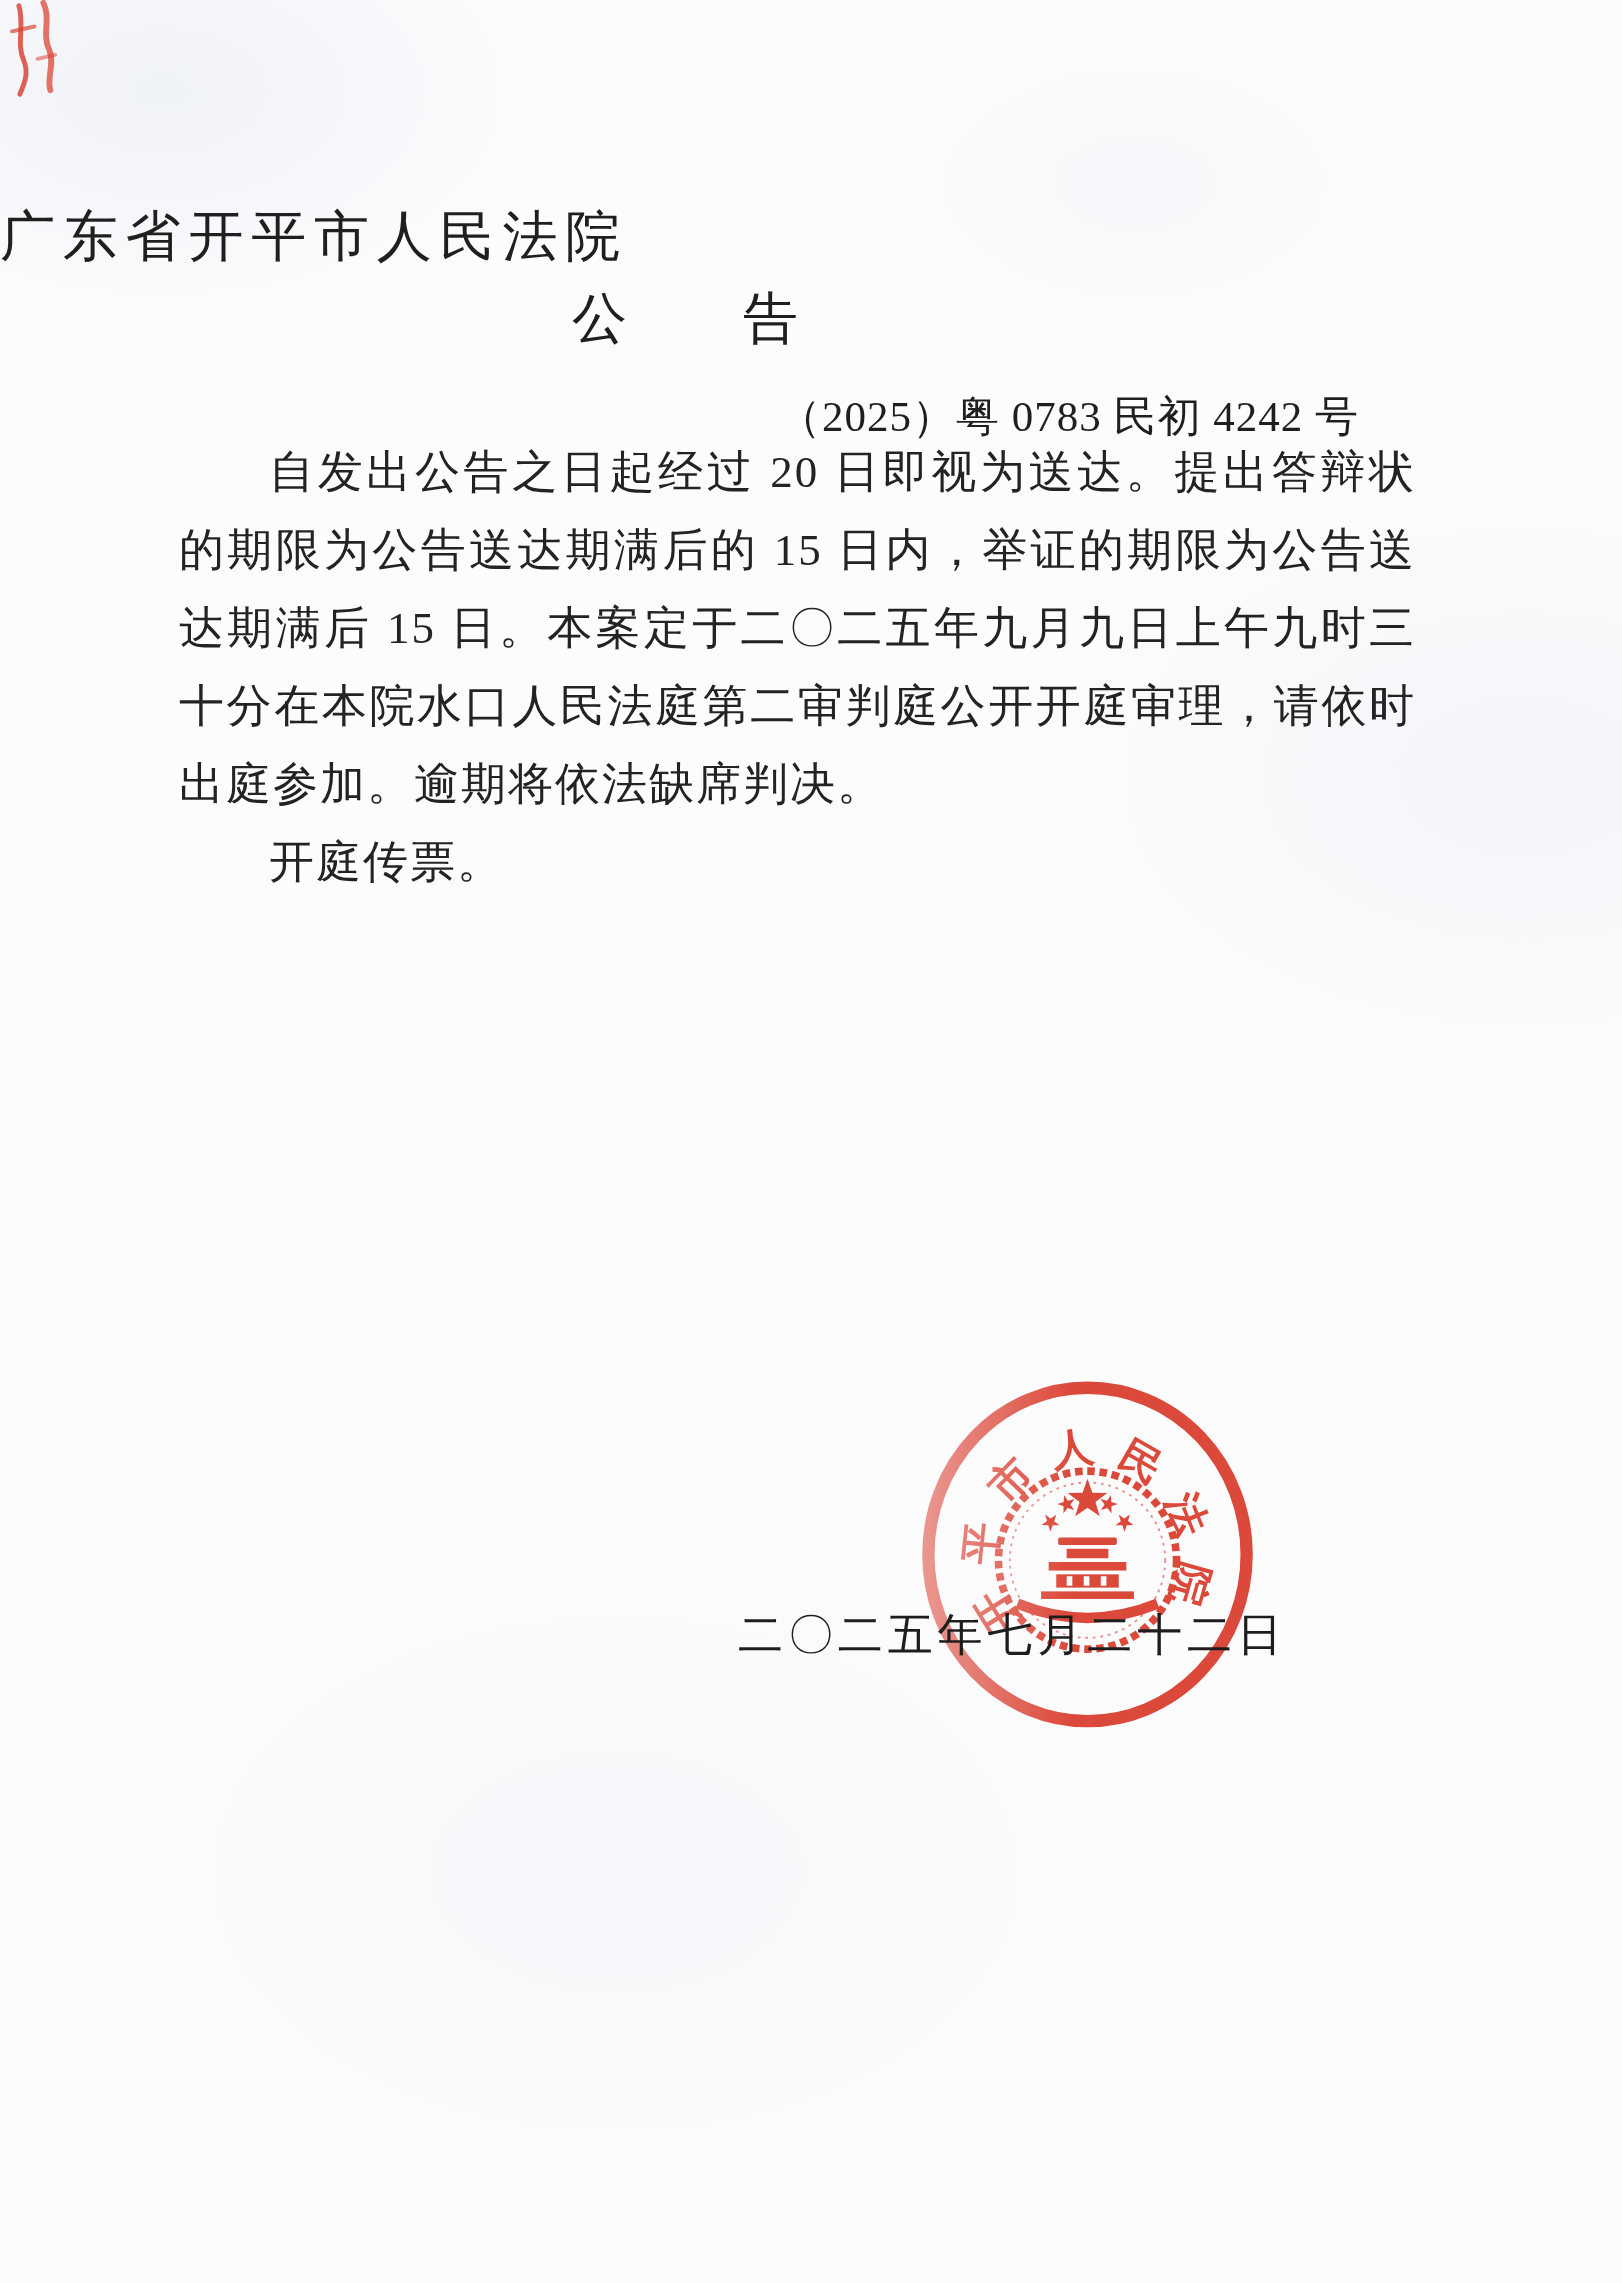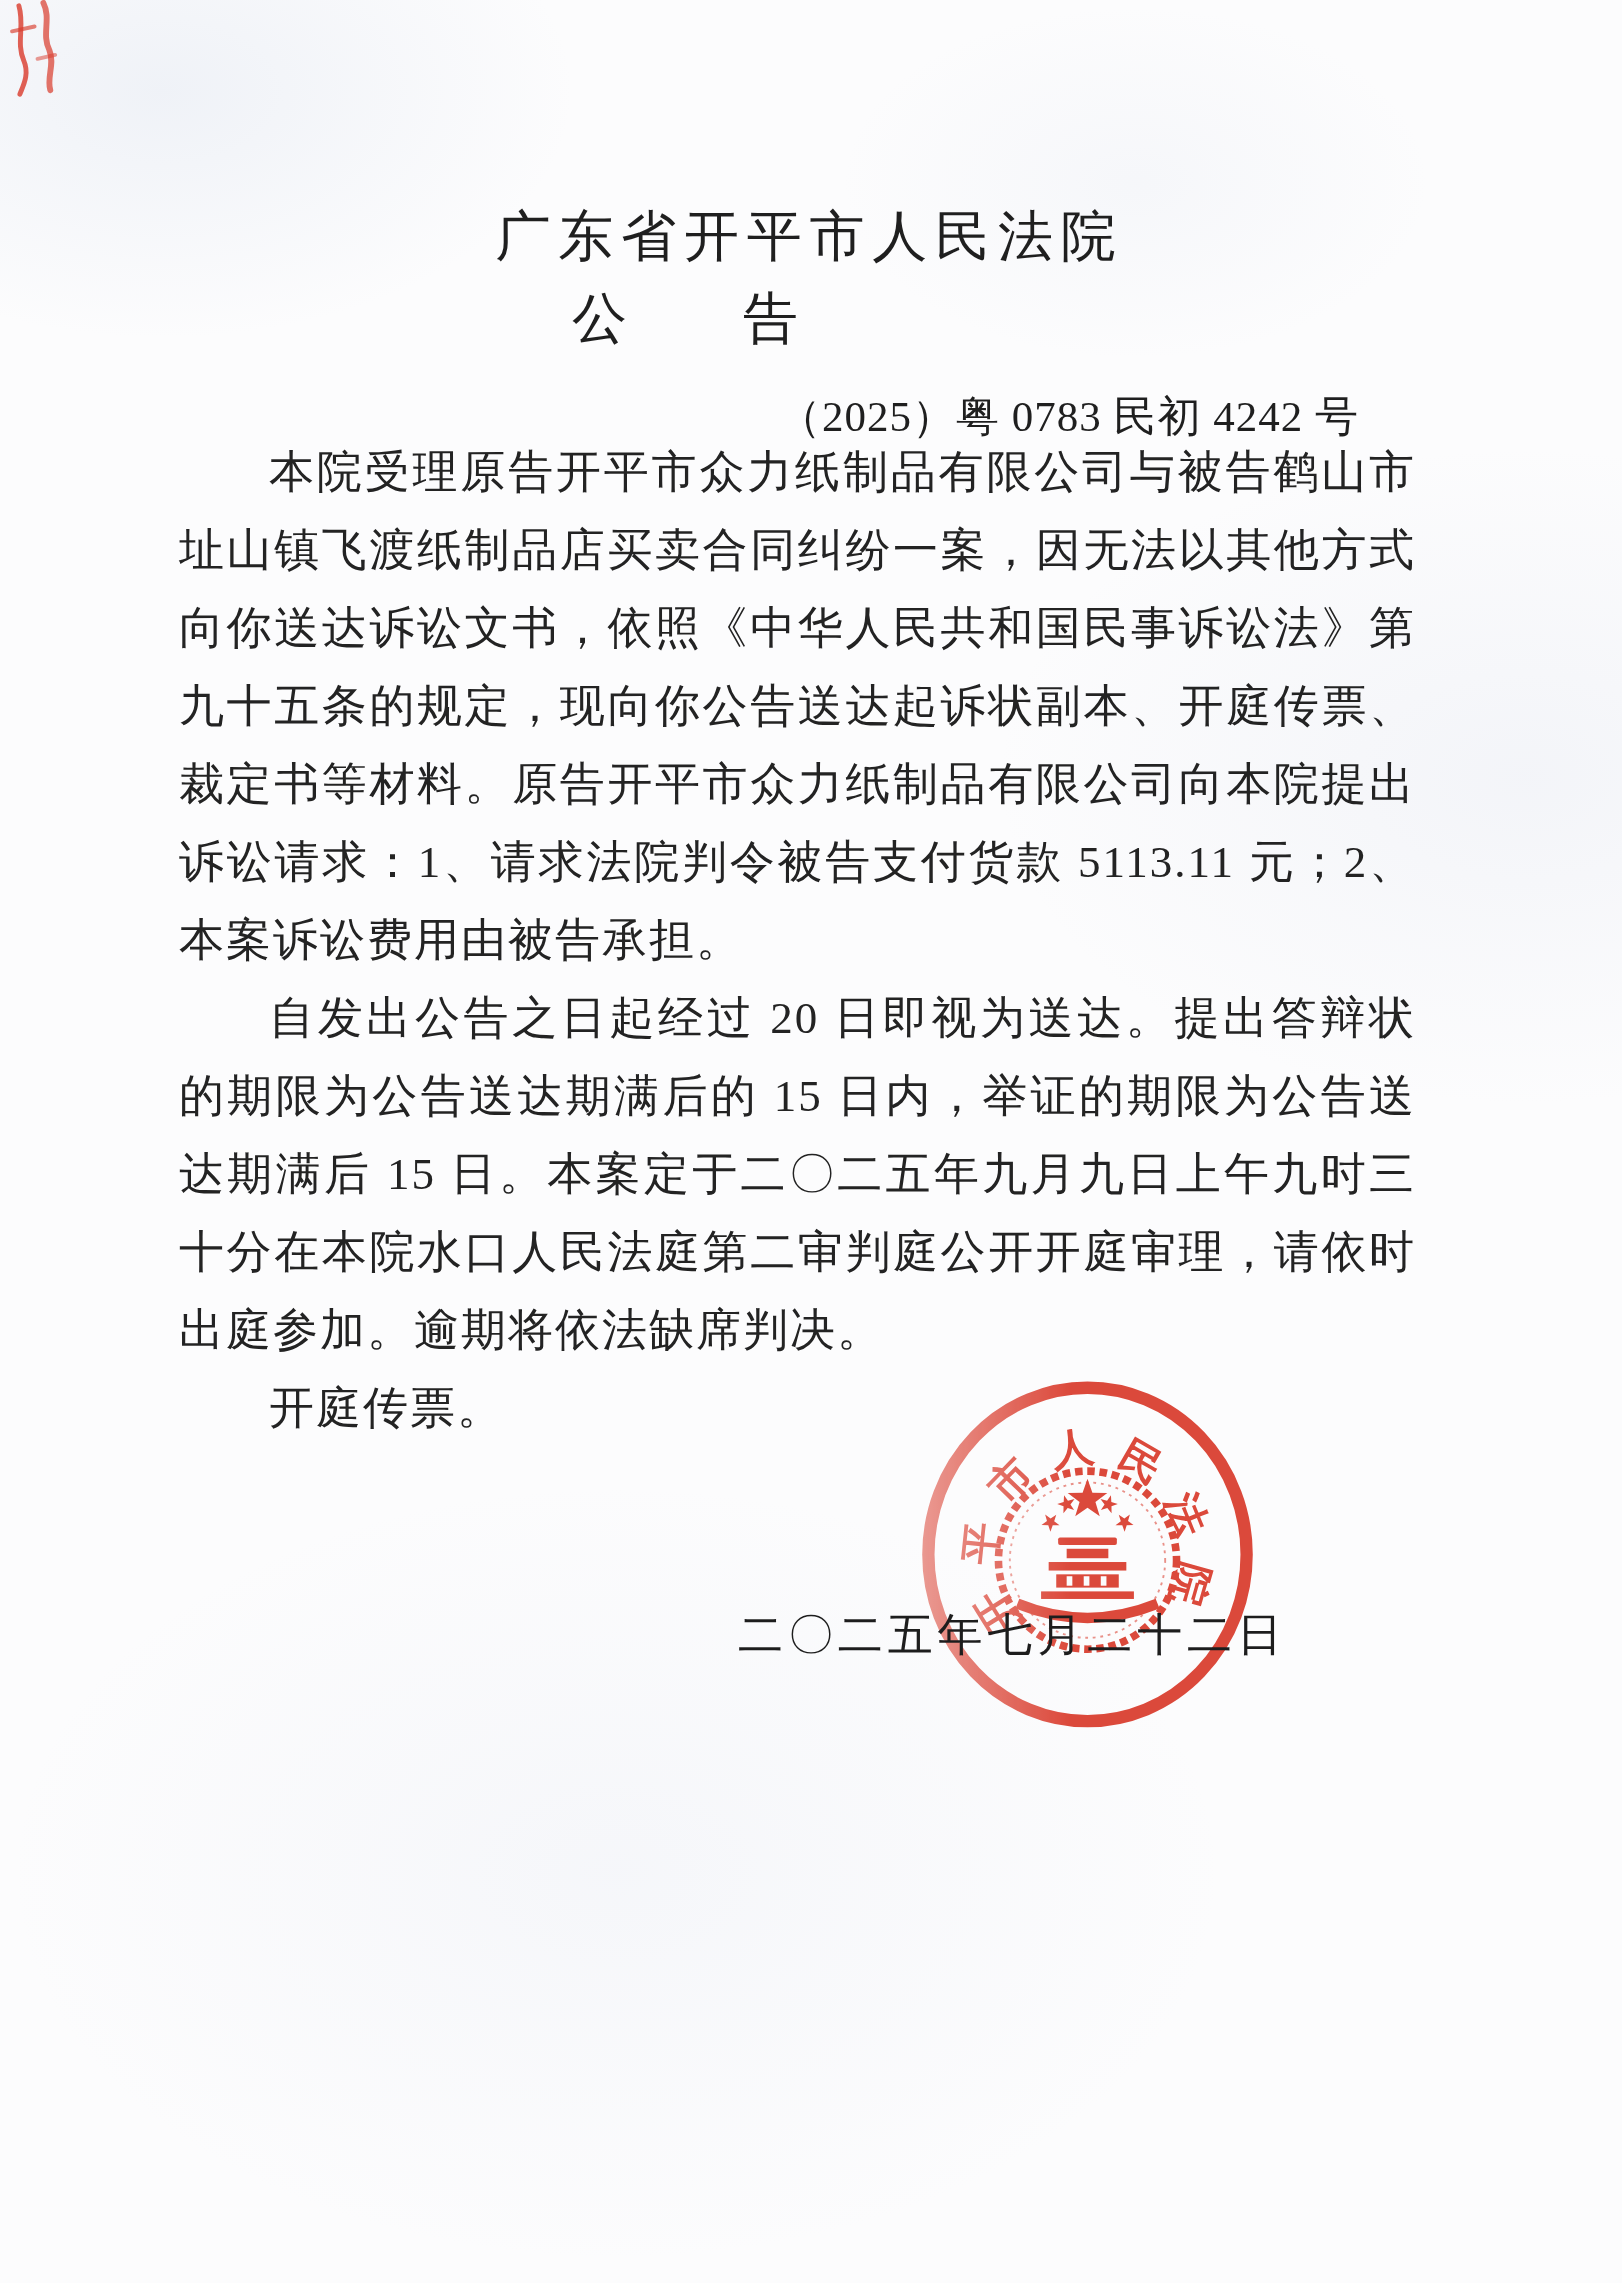--- a/index.html
+++ b/index.html
@@ -13,21 +13,21 @@
     background:
       radial-gradient(ellipse 686px 412px at 10% 4%, rgba(188,202,224,.20), transparent 60%),
       radial-gradient(ellipse 882px 549px at 94% 34%, rgba(190,200,222,.14), transparent 60%),
       radial-gradient(ellipse 980px 627px at 38% 82%, rgba(198,208,228,.12), transparent 62%),
       radial-gradient(ellipse 490px 294px at 70% 8%, rgba(200,210,228,.12), transparent 60%),
       #fcfcfd;
   }
   .corner-marks { position:absolute; left:3.9px; top:0; }
   .court-name {
     position:absolute; top:206px; left:0; width:1619px;
-    margin:0; text-align:center;
+    margin:0; 
     font-size:55px; font-weight:normal; letter-spacing:7.8px; line-height:61px;
     color:#1f1f1f;
   }
   .notice-title {
     position:absolute; top:288px; left:0; width:1372px;
     margin:0; text-align:center;
     font-size:55px; font-weight:normal; letter-spacing:2px; line-height:61px;
     white-space:pre; color:#1f1f1f;
   }
   .case-number {
@@ -69,21 +69,20 @@
     </g>
   </svg>
 
   <h1 class="court-name">广东省开平市人民法院</h1>
 
   <h2 class="notice-title">公　　告</h2>
 
   <div class="case-number">（2025）粤 0783 民初 4242 号</div>
 
   <div class="body-block">
-    <p class="para">本院受理原告开平市众力纸制品有限公司与被告鹤山市址山镇飞渡纸制品店买卖合同纠纷一案，因无法以其他方式向你送达诉讼文书，依照《中华人民共和国民事诉讼法》第九十五条的规定，现向你公告送达起诉状副本、开庭传票、裁定书等材料。原告开平市众力纸制品有限公司向本院提出诉讼请求：1、请求法院判令被告支付货款 5113.11 元；2、本案诉讼费用由被告承担。</p>
     <p class="para">自发出公告之日起经过 20 日即视为送达。提出答辩状的期限为公告送达期满后的 15 日内，举证的期限为公告送达期满后 15 日。本案定于二〇二五年九月九日上午九时三十分在本院水口人民法庭第二审判庭公开开庭审理，请依时出庭参加。逾期将依法缺席判决。</p>
     <p class="para">开庭传票。</p>
   </div>
 
   <svg class="seal" width="341" height="351" viewBox="0 0 360 370">
     <defs>
       <path id="star" d="M0,-10 L2.35,-3.24 L9.51,-3.09 L3.80,1.24 L5.88,8.09 L0,4 L-5.88,8.09 L-3.80,1.24 L-9.51,-3.09 L-2.35,-3.24 Z"></path>
       <linearGradient id="fadeG" x1="0" y1="0" x2="1" y2="0">
         <stop offset="0" stop-color="#8a8a8a"></stop>
         <stop offset="0.45" stop-color="#ffffff"></stop>

